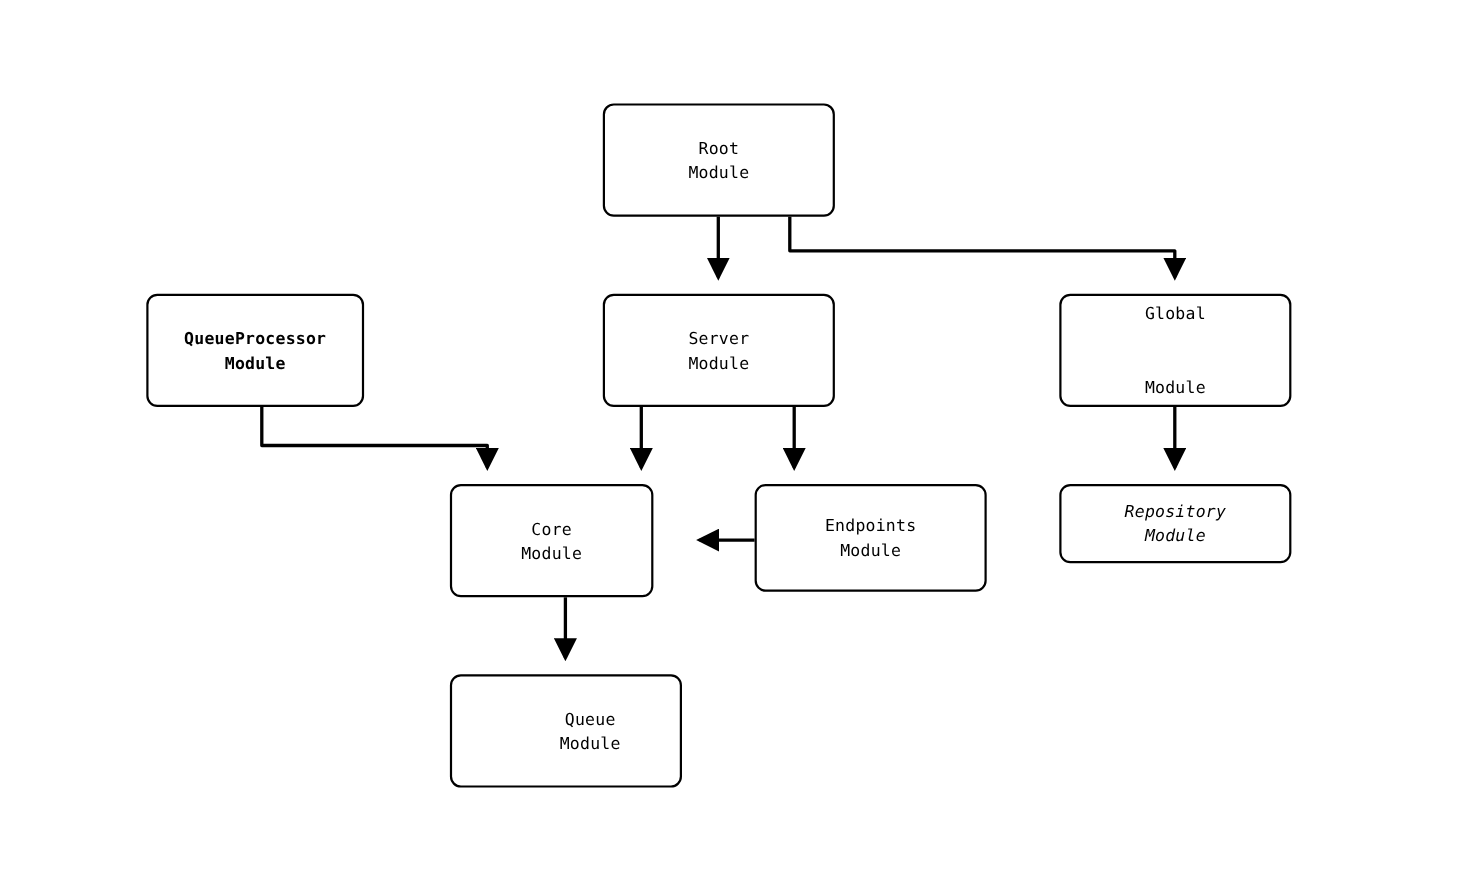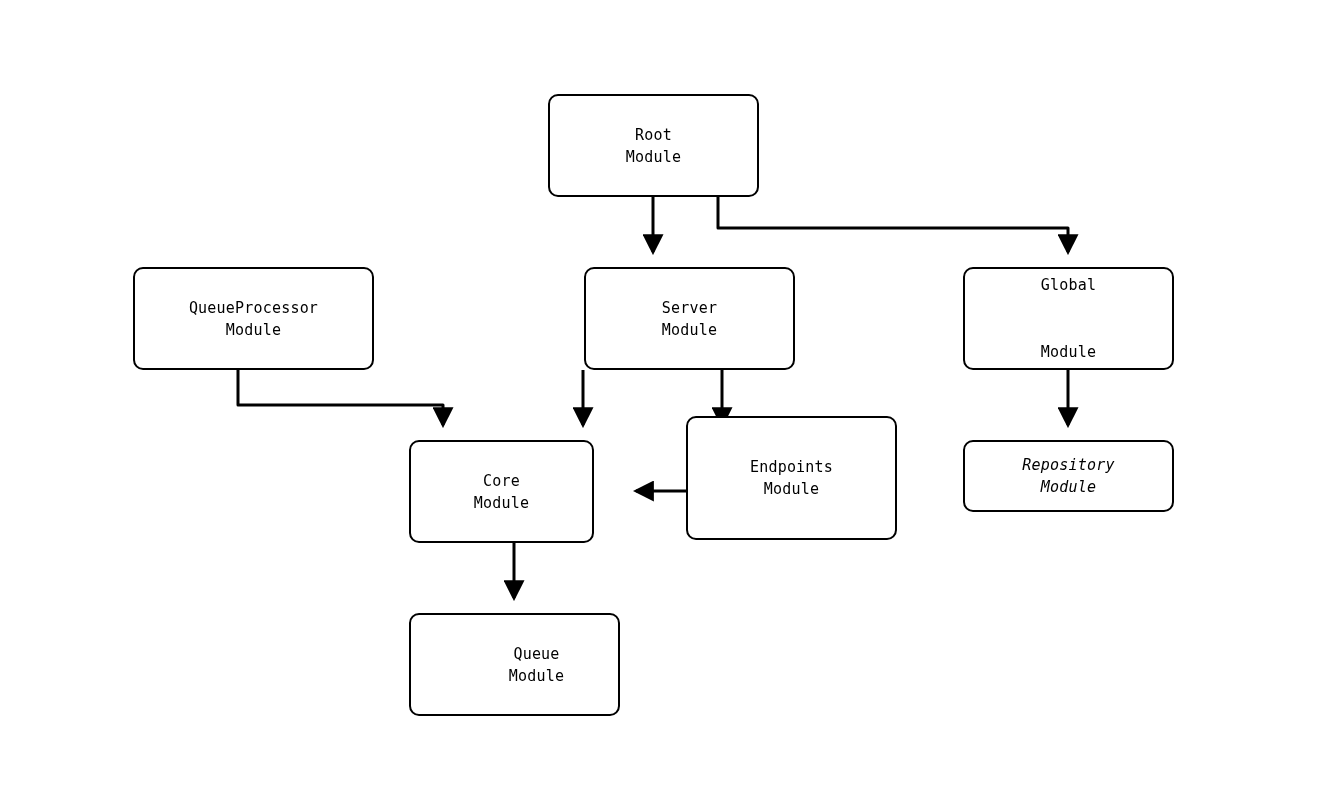--- a/index.html
+++ b/index.html
@@ -88,41 +88,41 @@
     <g>
       <path d="M 514 543 L 514 598" stroke="#000000" stroke-width="3" fill="none" marker-end="url(#arrow)"></path>
     </g>
   </svg>
 
   <div class="node" style="left:548px; top:94px; width:211px; height:103px;">
     <span class="l1">Root</span>
     <span class="l2">Module</span>
   </div>
 
-  <div class="node" style="left:133px; top:267px; width:241px; height:103px;">
+  <div class="node" style="left:133px; top:267px; width:198px; height:103px;font-weight:bold;">
     <span class="l1">QueueProcessor</span>
     <span class="l2">Module</span>
   </div>
 
-  <div class="node" style="left:548px; top:267px; width:211px; height:103px;margin-left:36px;">
+  <div class="node" style="left:548px; top:267px; width:211px; height:103px;">
     <span class="l1">Server</span>
     <span class="l2">Module</span>
   </div>
 
   <div class="node" style="left:963px; top:267px; width:211px; height:103px;gap:45px;">
     <span class="l1">Global</span>
     <span class="l2">Module</span>
   </div>
 
   <div class="node" style="left:409px; top:440px; width:185px; height:103px;">
     <span class="l1">Core</span>
     <span class="l2">Module</span>
   </div>
 
-  <div class="node" style="left:686px; top:416px; width:211px; height:124px;">
+  <div class="node" style="left:686px; top:440px; width:211px; height:98px;">
     <span class="l1">Endpoints</span>
     <span class="l2">Module</span>
   </div>
 
   <div class="node" style="left:963px; top:440px; width:211px; height:72px;font-style:italic;">
     <span class="l1">Repository</span>
     <span class="l2">Module</span>
   </div>
 
   <div class="node" style="left:409px; top:613px; width:211px; height:103px;padding-left:44px;">

